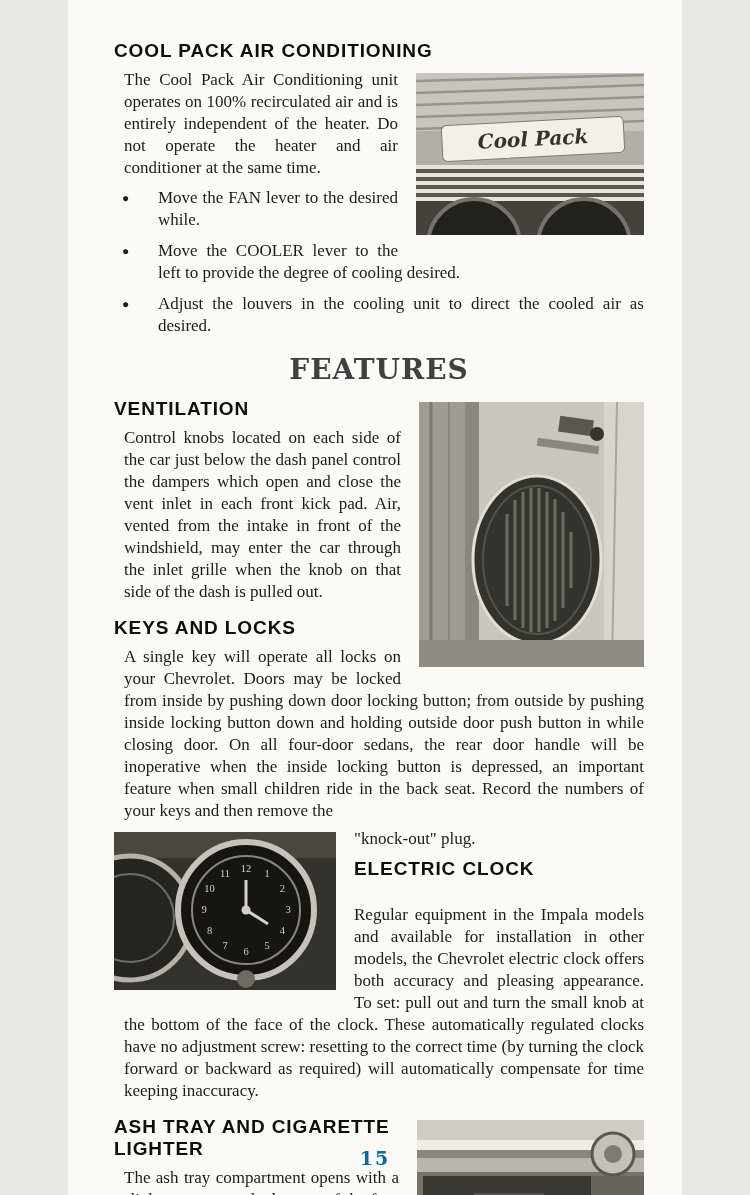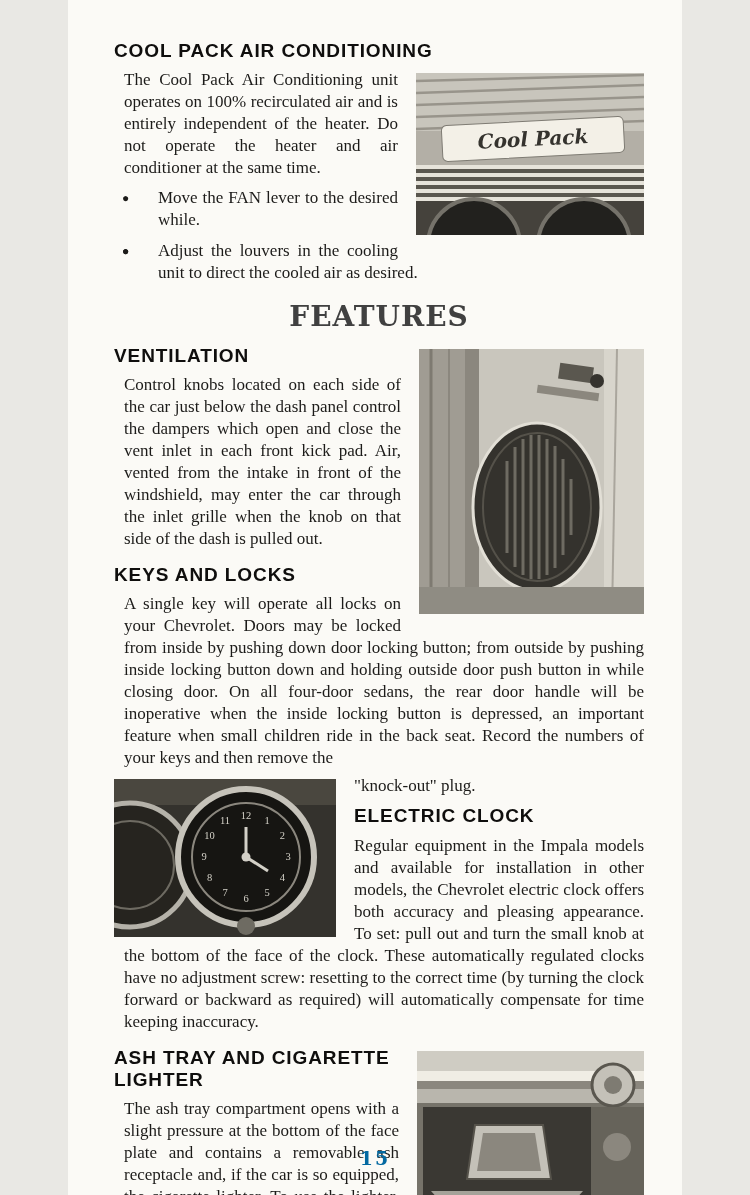--- a/index.html
+++ b/index.html
@@ -48,21 +48,21 @@
     padding-left:44px;
     font-size:17px; line-height:22px;
     text-align:justify;
     margin-bottom:9px;
   }
   .bullets .marker {
     position:absolute; left:8px; top:2px;
     font-size:12px; line-height:18px;
   }
   .tail { margin-bottom:2px; }
-  .clock-h { margin-top:8px; margin-bottom:8px; }
+  .clock-h { margin-top:8px; margin-bottom:24px; }
   .sec-ash { clear:left; padding-top:8px; }
   .pageno {
     position:absolute; left:0; right:0; bottom:26px;
     text-align:center;
     font-family:"DejaVu Serif", serif;
     font-weight:700;
     font-size:19px;
     letter-spacing:2px;
     color:#0369a1;
   }
@@ -107,20 +107,21 @@
 
     <p class="body">The Cool Pack Air Conditioning unit operates on 100% recirculated air and is entirely independent of the heater. Do not operate the heater and air conditioner at the same time.</p>
 
     <ul class="bullets">
       <li>
         <span class="marker">●</span>
         <span>Move the FAN lever to the desired while.</span>
       </li>
       <li>
         <span class="marker">●</span>
+        <span>Move the COOLER lever to the left to provide the degree of cooling desired.</span>
       </li>
       <li>
         <span class="marker">●</span>
         <span>Adjust the louvers in the cooling unit to direct the cooled air as desired.</span>
       </li>
     </ul>
   </section>
 
   <h1 class="features">FEATURES</h1>
 

